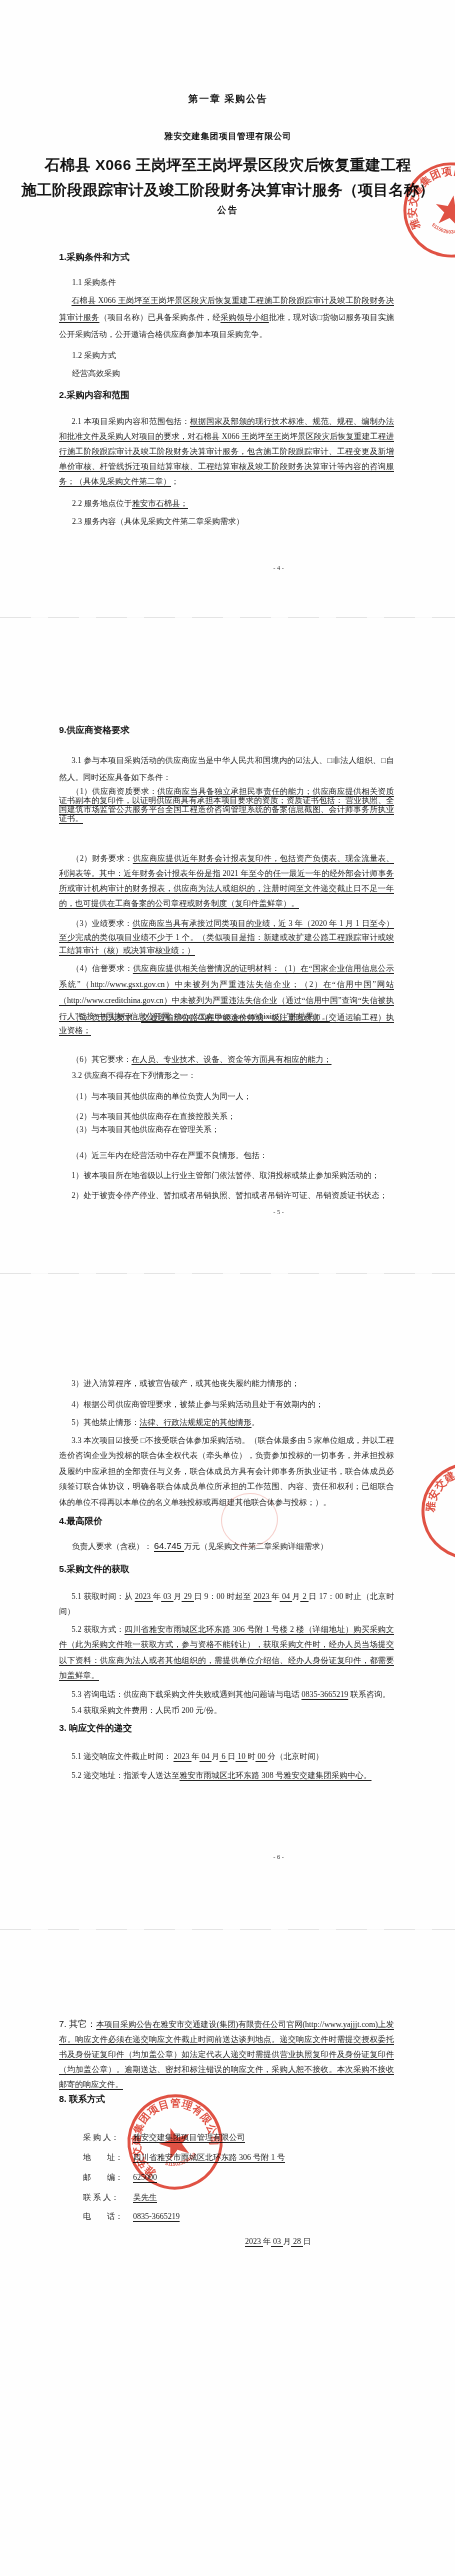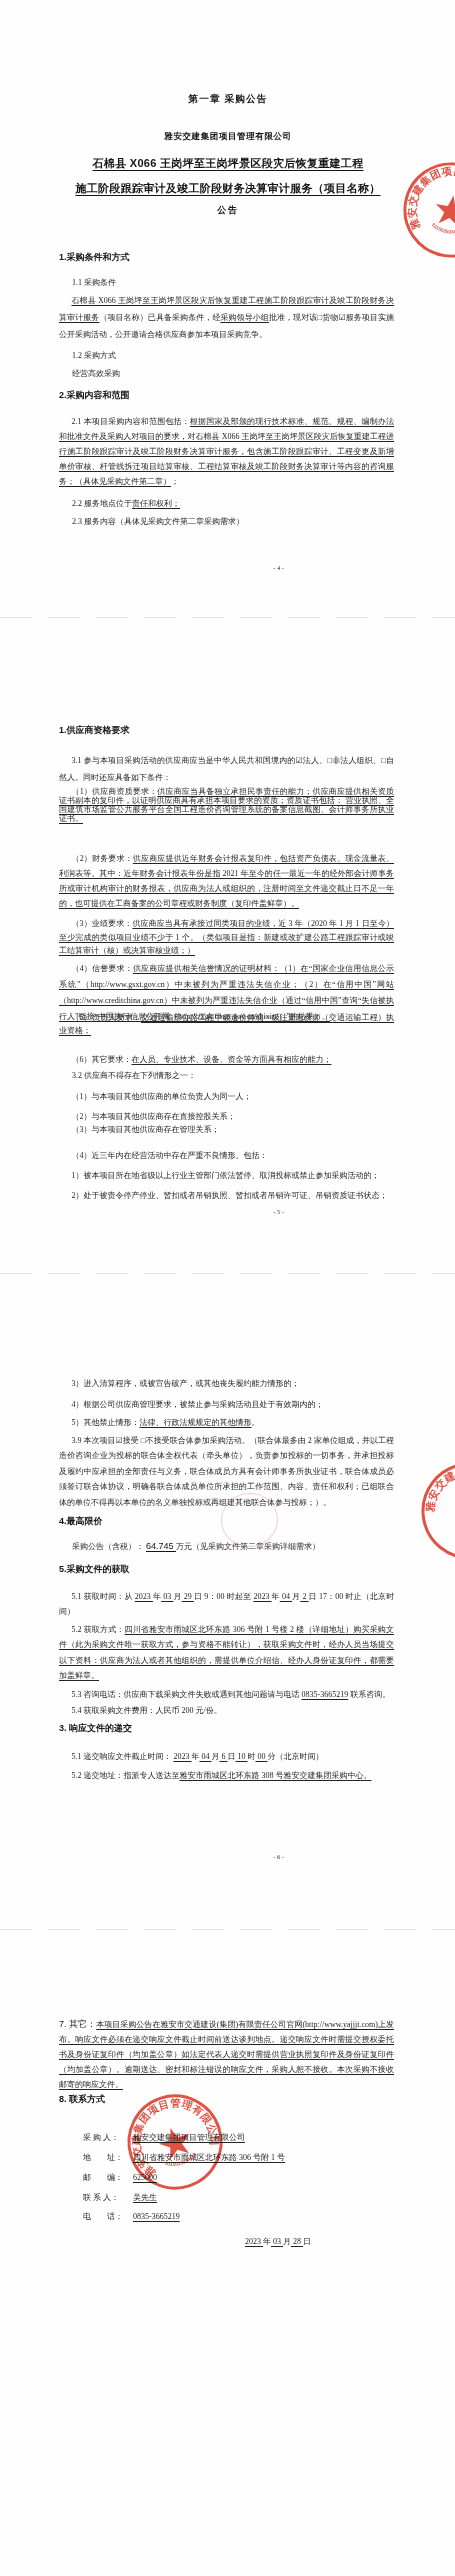--- a/index.html
+++ b/index.html
@@ -7,21 +7,21 @@
     position:relative;width:456px;height:2576px;background:#fefefe;
     font-family:"Liberation Serif","DejaVu Serif",serif;
     color:#242424;overflow:hidden;
   }
   .abs{position:absolute;}
   .center{left:0;width:456px;text-align:center;}
   .hsans{font-family:"Liberation Sans","DejaVu Sans",sans-serif;font-weight:bold;color:#151515;}
   .h1{font-size:9px;left:59px;}
   .chapter{font-size:9.7px;letter-spacing:1.1px;}
   .orgline{font-size:8.5px;letter-spacing:0.6px;}
-  .projline{font-size:11px;text-decoration:underline;text-underline-offset:2.8px;text-decoration-thickness:0.9px;letter-spacing:0.3px;}
+  .projline{font-size:15px;text-underline-offset:2.8px;text-decoration-thickness:0.9px;letter-spacing:0.3px;}
   .announce{font-size:9px;letter-spacing:1.7px;}
   .para{left:59px;width:335px;font-size:8px;text-align:justify;text-indent:12.5px;line-height:15px;}
   .line{left:59px;width:342px;font-size:8px;white-space:nowrap;}
   .sub{left:72px;}
   .u{text-decoration:underline;text-underline-offset:2.3px;text-decoration-thickness:0.6px;}
   .b{font-family:"Liberation Sans","DejaVu Sans",sans-serif;font-weight:normal;font-size:9px;color:#151515;}
   .pageno{left:216px;width:125px;text-align:center;font-size:6.3px;color:#333;}
   .pagebreak{left:0;width:456px;height:1.1px;
     background:repeating-linear-gradient(90deg,rgba(0,0,0,0.10) 0 31px,rgba(0,0,0,0.02) 31px 48px);}
   .contact-row{left:83px;width:319px;font-size:8px;white-space:nowrap;}
@@ -45,42 +45,42 @@
     <div class="abs center hsans announce" style="top:204px">公告</div>
 
     <div class="abs hsans h1" style="top:251px">1.采购条件和方式</div>
     <div class="abs line sub" style="top:277px">1.1  采购条件</div>
     <div class="abs para" style="top:292px;line-height:17px"><span class="u">石棉县 X066 王岗坪至王岗坪景区段灾后恢复重建工程施工阶段跟踪审计及竣工阶段财务</span><span class="u">决算审计服务</span><span>（项目名称）已具备采购条件，经</span><span class="u">采购领导小组</span><span>批准，现对该□货物☑服务项目实施公开采购活动，公开邀请合格供应商参加本项目采购竞争。</span></div>
     <div class="abs line sub" style="top:350px">1.2 采购方式</div>
     <div class="abs line sub" style="top:368px">经营高效采购</div>
 
     <div class="abs hsans h1" style="top:389px">2.采购内容和范围</div>
     <div class="abs para" style="top:414px"><span>2.1 本项目采购内容和范围包括：</span><span class="u">根据国家及部颁的现行技术标准、规范、规程、编制办法和批准文件及采购人对项目的要求，对石棉县 X066 王岗坪至王岗坪景区段灾后恢复重建工程进行施工阶段跟踪审计及竣工阶段财务决算审计服务，包含施工阶段跟踪审计、工程变更及新增单价审核、杆管线拆迁项目结算审核、工程结算审核及竣工阶段财务决算审计等内容的咨询服务；（具体见采购文件第二章）</span><span>；</span></div>
-    <div class="abs line sub" style="top:498px"><span>2.2 服务地点位于</span><span class="u">责任和权利；</span></div>
+    <div class="abs line sub" style="top:498px"><span>2.2 服务地点位于</span><span class="u">雅安市石棉县；</span></div>
     <div class="abs line sub" style="top:516px">2.3 服务内容（具体见采购文件第二章采购需求）</div>
     <div class="abs pageno" style="top:564px">- 4 -</div>
 
     <svg class="stamp" style="left:402px;top:161px;width:98px;height:98px;transform:rotate(10deg)" viewBox="0 0 200 200">
       <defs>
         <path id="arcTop1" d="M 100 100 m -72 0 a 72 72 0 1 1 144 0 a 72 72 0 1 1 -144 0"></path>
         <path id="arcBot1" d="M 45 112 a 60 60 0 0 0 110 0"></path>
       </defs>
       <circle cx="100" cy="100" r="94" fill="none" stroke="#dd3a2a" stroke-width="6"></circle>
       <path d="M100,70 L107.8,93.1 L132.4,93.1 L112.6,107.6 L120.2,130.9 L100,116.4 L79.8,130.9 L87.4,107.6 L67.6,93.1 L92.2,93.1 Z" fill="#dd3a2a"></path>
       <g transform="rotate(-40 100 100)">
         <text font-size="21" letter-spacing="1"><textPath href="#arcTop1">雅安交建集团项目管理有限公司</textPath></text>
       </g>
       <text font-size="10" text-anchor="middle"><textPath href="#arcBot1" startOffset="50%">5115025034110</textPath></text>
     </svg>
   </section>
 
   <div class="abs pagebreak" style="top:617px"></div>
 
   <section>
-    <div class="abs hsans h1" style="top:724px">1.供应商资格要求</div>
+    <div class="abs hsans h1" style="top:724px">9.供应商资格要求</div>
     <div class="abs para" style="top:753px;line-height:16.5px">3.1 参与本项目采购活动的供应商应当是中华人民共和国境内的☑法人、□非法人组织、□自然人。同时还应具备如下条件：</div>
     <div class="abs para" style="top:787px;line-height:9px"><span>（1）供应商资质要求：</span><span class="u">供应商应当具备独立承担民事责任的能力；供应商应提供相关资质证书副本的复印件，以证明供应商具有承担本项目要求的资质；资质证书包括：  营业执照、全国建筑市场监管公共服务平台全国工程造价咨询管理系统的备案信息截图、会计师事务所执业证书。</span></div>
     <div class="abs para" style="top:851px;line-height:15px"><span>（2）财务要求：</span><span class="u">供应商应提供近年财务会计报表复印件，包括资产负债表、现金流量表、利润表等。其中：近年财务会计报表年份是指 2021 年至今的任一最近一年的经外部会计师事务所或审计机构审计的财务报表，供应商为法人或组织的，注册时间至文件递交截止日不足一年的，也可提供在工商备案的公司章程或财务制度（复印件盖鲜章）。</span></div>
     <div class="abs para" style="top:917px;line-height:13.7px"><span>（3）业绩要求：</span><span class="u">供应商应当具有承接过同类项目的业绩，近 3 年（2020 年 1 月 1 日至今）至少完成的类似项目业绩不少于 1 个。（类似项目是指：新建或改扩建公路工程跟踪审计或竣工结算审计（核）或决算审核业绩；）</span></div>
     <div class="abs para" style="top:961px;line-height:16px"><span>（4）信誉要求：</span><span class="u">供应商应提供相关信誉情况的证明材料：（1）在“国家企业信用信息公示系统”（http://www.gsxt.gov.cn）中未被列为严重违法失信企业；（2）在“信用中国”网站（http://www.creditchina.gov.cn）中未被列为严重违法失信企业（通过“信用中国”查询“失信被执行人”链接“中国执行信息公开网（http://zxgk.court.gov.cn/shixin/）”的结果）。</span></div>
     <div class="abs para" style="top:1012px;line-height:12.5px"><span>（5）负责人要求：</span><span class="u">交通运输部公路工程甲级造价师或一级注册造价师（交通运输工程）执业资格；</span></div>
     <div class="abs para" style="top:1052px"><span>（6）其它要求：</span><span class="u">在人员、专业技术、设备、资金等方面具有相应的能力；</span></div>
     <div class="abs line sub" style="top:1070px">3.2  供应商不得存在下列情形之一：</div>
     <div class="abs para" style="top:1089px">（1）与本项目其他供应商的单位负责人为同一人；</div>
     <div class="abs para" style="top:1109px">（2）与本项目其他供应商存在直接控股关系；</div>
@@ -90,24 +90,24 @@
     <div class="abs para" style="top:1188px">2）处于被责令停产停业、暂扣或者吊销执照、暂扣或者吊销许可证、吊销资质证书状态；</div>
     <div class="abs pageno" style="top:1208px">- 5 -</div>
   </section>
 
   <div class="abs pagebreak" style="top:1273px"></div>
 
   <section>
     <div class="abs para" style="top:1376px">3）进入清算程序，或被宣告破产，或其他丧失履约能力情形的；</div>
     <div class="abs para" style="top:1397px">4）根据公司供应商管理要求，被禁止参与采购活动且处于有效期内的；</div>
     <div class="abs para" style="top:1415px"><span>5）其他禁止情形：</span><span class="u">法律、行政法规规定的其他情形</span><span>。</span></div>
-    <div class="abs para" style="top:1433px;line-height:15.4px">3.9 本次项目☑接受 □不接受联合体参加采购活动。（联合体最多由 2 家单位组成，并以工程造价咨询企业为投标的联合体全权代表（牵头单位），负责参加投标的一切事务，并承担投标及履约中应承担的全部责任与义务，联合体成员方具有会计师事务所执业证书，联合体成员必须签订联合体协议，明确各联合体成员单位所承担的工作范围、内容、责任和权利；已组联合体的单位不得再以本单位的名义单独投标或再组建其他联合体参与投标；）。</div>
+    <div class="abs para" style="top:1433px;line-height:15.4px">3.3 本次项目☑接受 □不接受联合体参加采购活动。（联合体最多由 5 家单位组成，并以工程造价咨询企业为投标的联合体全权代表（牵头单位），负责参加投标的一切事务，并承担投标及履约中应承担的全部责任与义务，联合体成员方具有会计师事务所执业证书，联合体成员必须签订联合体协议，明确各联合体成员单位所承担的工作范围、内容、责任和权利；已组联合体的单位不得再以本单位的名义单独投标或再组建其他联合体参与投标；）。</div>
 
     <div class="abs hsans h1" style="top:1515px">4.最高限价</div>
-    <div class="abs line sub" style="top:1541px"><span>采购公告（含税）： </span><span class="u b"> 64.745 </span><span> 万元（见采购文件第二章采购详细需求）</span></div>
+    <div class="abs line sub" style="top:1541px"><span>负责人要求（含税）： </span><span class="u b"> 64.745 </span><span> 万元（见采购文件第二章采购详细需求）</span></div>
 
     <div class="abs hsans h1" style="top:1563px">5.采购文件的获取</div>
     <div class="abs para" style="top:1589px;line-height:15.4px"><span>5.1 获取时间：从 </span><span class="u"> 2023 </span><span> 年</span><span class="u"> 03 </span><span> 月</span><span class="u"> 29 </span><span> 日 9：00 时起至 </span><span class="u"> 2023 </span><span> 年</span><span class="u"> 04 </span><span> 月</span><span class="u"> 2 </span><span> 日 17：00 时止（北京时间）</span></div>
     <div class="abs para" style="top:1622px;line-height:15.4px"><span>5.2  获取方式：</span><span class="u">四川省雅安市雨城区北环东路 306 号附 1 号楼 2 楼（详细地址）购买采购文件（此为采购文件唯一获取方式，参与资格不能转让），获取采购文件时，经办人员当场提交以下资料：供应商为法人或者其他组织的，需提供单位介绍信、经办人身份证复印件，都需要加盖鲜章。</span></div>
     <div class="abs para" style="top:1687px"><span>5.3 咨询电话：供应商下载采购文件失败或遇到其他问题请与电话 </span><span class="u">0835-3665219</span><span> 联系咨询。</span></div>
     <div class="abs para" style="top:1703px">5.4 获取采购文件费用：人民币 200 元/份。</div>
 
     <div class="abs hsans h1" style="top:1722px">3. 响应文件的递交</div>
     <div class="abs para" style="top:1749px"><span>5.1 递交响应文件截止时间： </span><span class="u"> 2023 </span><span> 年</span><span class="u"> 04 </span><span> 月</span><span class="u"> 6 </span><span> 日</span><span class="u"> 10 </span><span> 时</span><span class="u"> 00 </span><span> 分（北京时间）</span></div>
     <div class="abs para" style="top:1768px"><span>5.2 递交地址：指派专人送达至</span><span class="u">雅安市雨城区北环东路 308 号雅安交建集团采购中心。</span></div>

